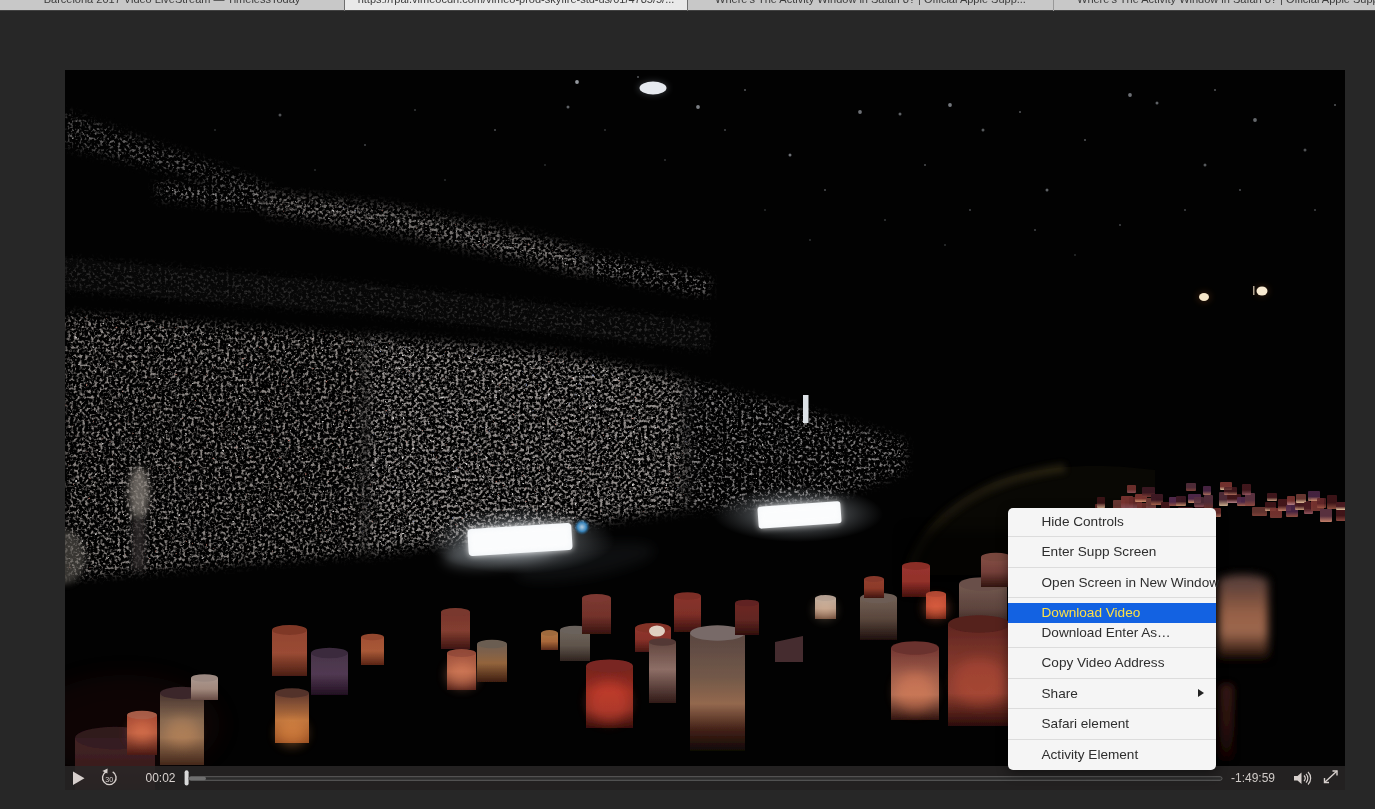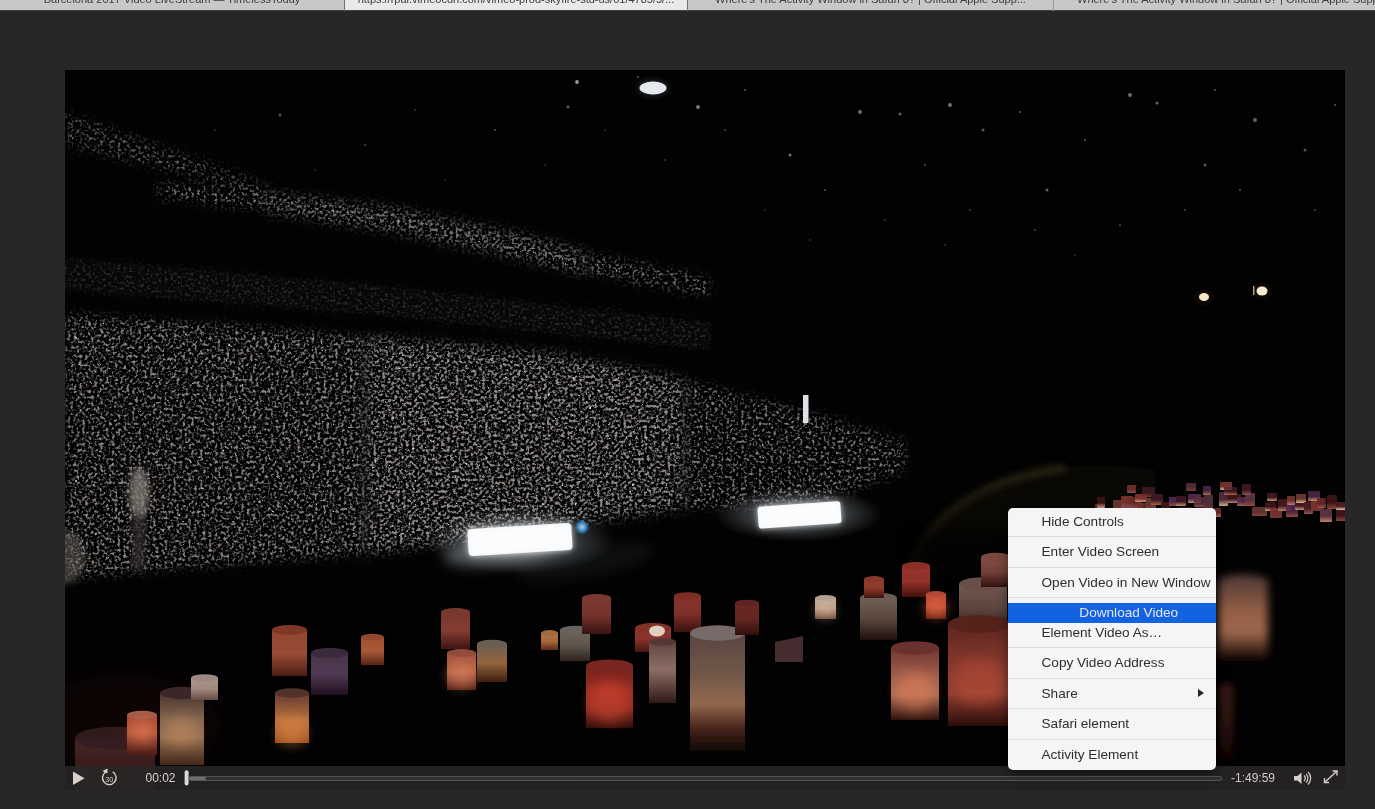--- a/index.html
+++ b/index.html
@@ -10,21 +10,21 @@
     text-align:center; white-space:nowrap; }
   #video { position:absolute; left:65px; top:70px; width:1280px; height:720px;
     background:#a3a3a3; overflow:hidden; }
   #ctrl { position:absolute; left:0; bottom:0; width:1280px; height:24.5px;
     background:rgba(41,39,39,0.85); }
   #menu { position:absolute; left:1007.5px; top:507.5px; width:208.5px; background:#f5f5f5;
     border-radius:5px; box-shadow:0 3px 12px rgba(0,0,0,.45); padding:4px 0 6px 0;
     font-size:13.6px; color:#2e2e2e; z-index:5; }
   .mi { height:19.5px; line-height:19.5px; padding-left:34px; white-space:nowrap; position:relative; }
   .sep { height:1px; background:#dcdcdc; margin:5px 0; }
-  .hl { background:#1362e2; color:#e5e5e5;text-align:center; }
+  .hl { background:#1362e2; color:#fde047; }
   .arrow { position:absolute; right:12px; top:5.2px; width:0; height:0;
     border-left:6px solid #222; border-top:4px solid transparent; border-bottom:4px solid transparent; }
 </style></head>
 <body>
 <div id="tabs">
   <div class="tab" style="left:0;width:344px;background:#c8c8c8;">
       <span>Barcelona 2017 Video LiveStream — TimelessToday</span>
     </div>
   <div class="tab" style="left:344px;width:1px;background:#6e6e6e;height:11px;"></div>
   <div class="tab" style="left:345px;width:342px;background:#e9e9e9;">
@@ -850,26 +850,26 @@
     <path d="M1267.5,5 L1272,5 L1272,9.5"></path>
     <path d="M1259.5,12 L1259.5,16.5 L1264,16.5"></path>
   </g>
 </svg>
 </div>
 </div>
 
 <div id="menu">
   <div class="mi">Hide Controls</div>
   <div class="sep"></div>
-  <div class="mi">Enter Video Screen</div>
+  <div class="mi">Enter Supp Screen</div>
   <div class="sep"></div>
-  <div class="mi">Open Video in New Window</div>
+  <div class="mi">Open Screen in New Window</div>
   <div class="sep"></div>
   <div class="mi hl">Download Video</div>
-  <div class="mi">Element Video As…</div>
+  <div class="mi">Download Enter As…</div>
   <div class="sep"></div>
   <div class="mi">Copy Video Address</div>
   <div class="sep"></div>
   <div class="mi">Share<span class="arrow"></span></div>
   <div class="sep"></div>
   <div class="mi">Safari element</div>
   <div class="sep"></div>
   <div class="mi">Activity Element</div>
 </div>
 

